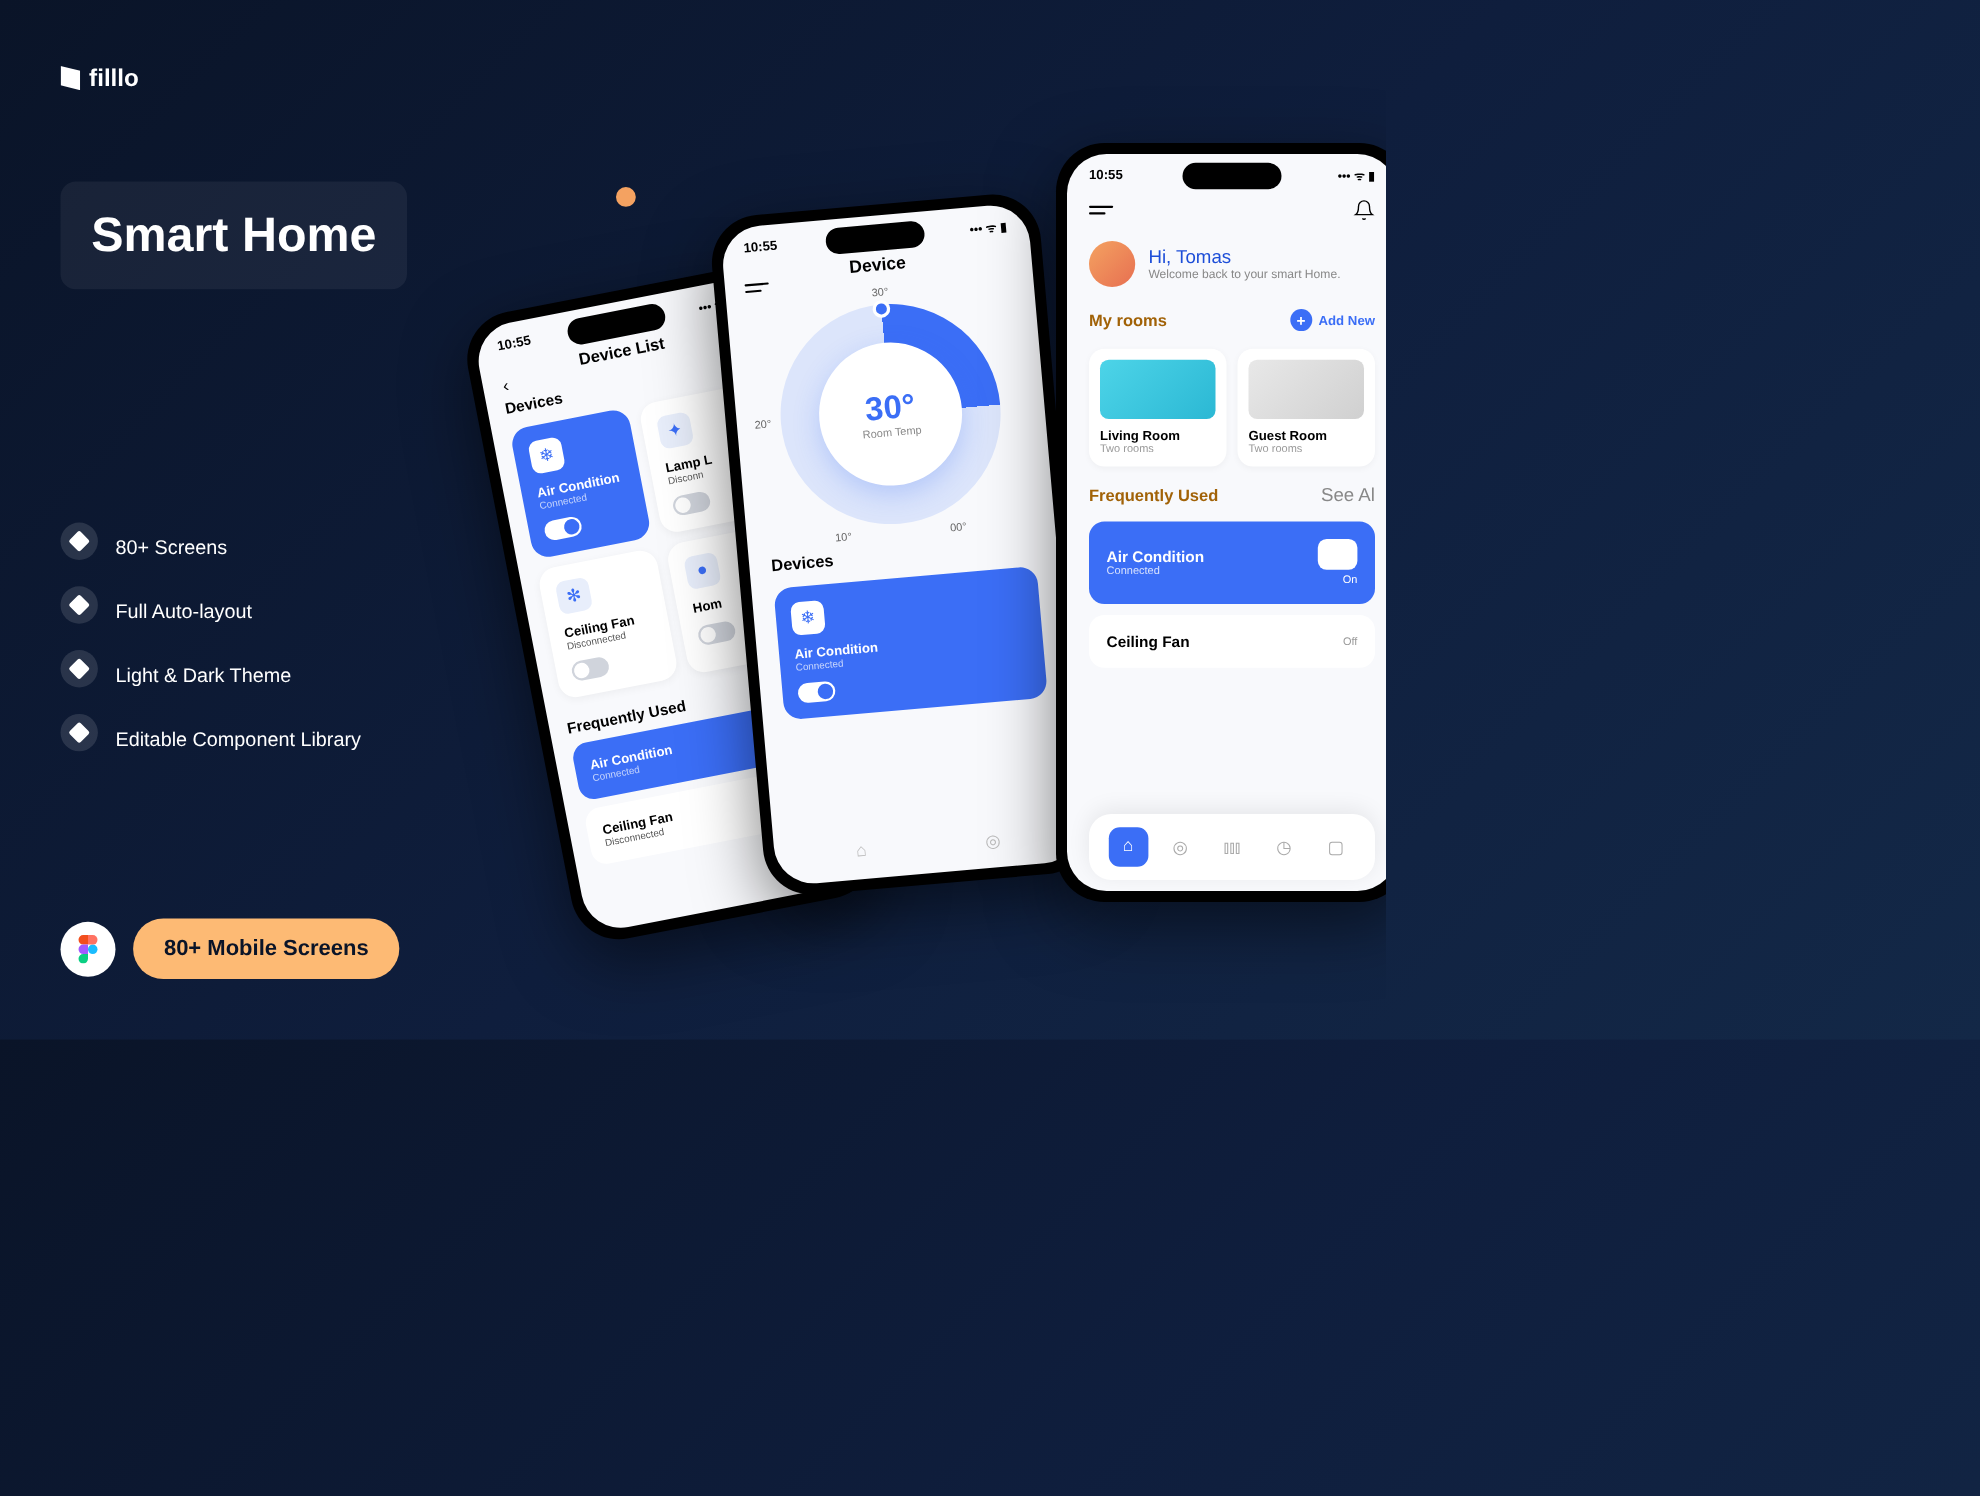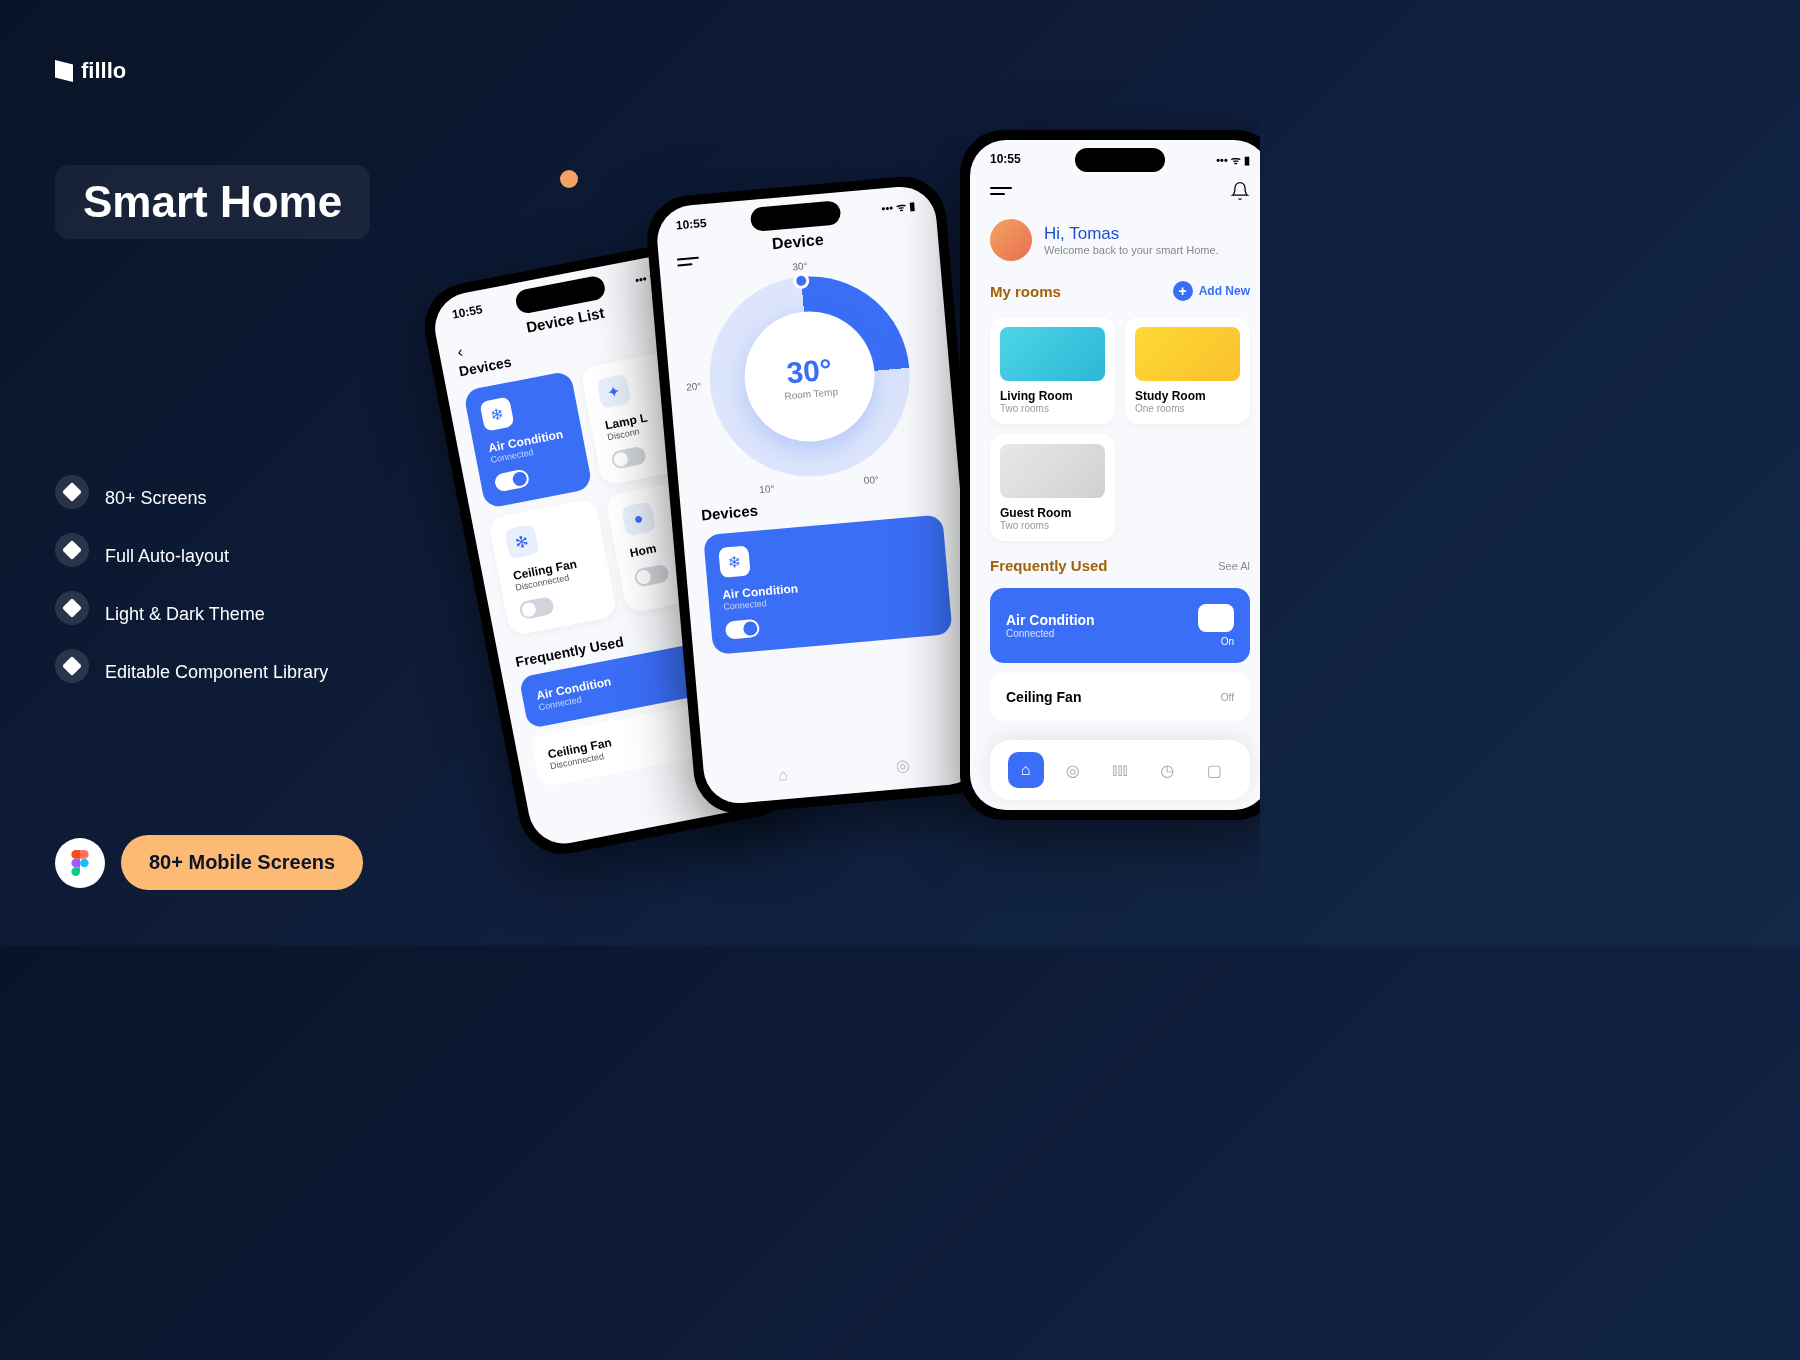--- a/index.html
+++ b/index.html
@@ -1,20 +1,20 @@
 <!DOCTYPE html>
 <html><head>
 <meta charset="utf-8">
 <style>
 * { margin:0; padding:0; box-sizing:border-box; font-family:-apple-system,BlinkMacSystemFont,'Segoe UI',sans-serif; }
 body { background:linear-gradient(135deg,#0a1428 0%,#0f1e3d 50%,#132847 100%); width:1260px; height:945px; overflow:hidden; position:relative; color:#fff; }
 .logo { position:absolute; top:58px; left:55px; display:flex; align-items:center; gap:8px; font-size:22px; font-weight:600; }
 .logo-mark { width:18px; height:22px; background:#fff; clip-path:polygon(0 0,100% 20%,100% 100%,0 80%); }
 .headline { position:absolute; top:165px; left:55px; }
-.headline .pill { background:rgba(255,255,255,0.06); display:inline-block; padding:12px 28px; border-radius:14px; font-size:44px; font-weight:700; margin-bottom:14px; }
+.headline .pill { background:rgba(255,255,255,0.06); display:inline-block; padding:24px 28px; border-radius:14px; font-size:44px; font-weight:700; margin-bottom:14px; }
 .dot { position:absolute; top:170px; left:560px; width:18px; height:18px; border-radius:50%; background:#f4a261; }
 .features { position:absolute; top:475px; left:55px; display:flex; flex-direction:column; gap:24px; }
 .feature { display:flex; align-items:flex-end; gap:16px; font-size:18px; font-weight:500; }
 .feature-icon { width:34px; height:34px; border-radius:50%; background:rgba(255,255,255,0.12); display:flex; align-items:center; justify-content:center; }
 .diamond { width:14px; height:14px; background:#fff; transform:rotate(45deg); border-radius:2px; }
 .cta-row { position:absolute; bottom:55px; left:55px; display:flex; align-items:center; gap:16px; }
 .figma-badge { width:50px; height:50px; border-radius:50%; background:#fff; display:flex; align-items:center; justify-content:center; }
 .figma-logo { width:18px; height:26px; }
 .cta-pill { background:#fdba74; color:#0a1428; padding:16px 28px; border-radius:30px; font-size:20px; font-weight:700; }
 
@@ -76,21 +76,21 @@
 .plus-circ { width:20px; height:20px; border-radius:50%; background:#3b6ef6; color:#fff; display:flex; align-items:center; justify-content:center; font-size:14px; }
 .rooms { display:grid; grid-template-columns:1fr 1fr; gap:10px; padding:10px 20px; }
 .room { background:#fff; border-radius:14px; padding:10px; box-shadow:0 2px 6px rgba(0,0,0,0.04); }
 .room-img { height:54px; border-radius:8px; margin-bottom:8px; }
 .r1{background:linear-gradient(135deg,#fde4e4,#ffd4d4);}
 .r2{background:linear-gradient(135deg,#4dd4e8,#2bb8d4);}
 .r3{background:linear-gradient(135deg,#fdd835,#fbc02d);}
 .r4{background:linear-gradient(135deg,#e8e8e8,#d0d0d0);}
 .room-name { font-size:12px; font-weight:700; color:#000; }
 .room-sub { font-size:10px; color:#999; }
-.seeall { font-size:11px; color:#888; }
+.seeall { font-size:17px; color:#888; }
 .freqlist { padding:8px 20px; }
 .freq-item { padding:16px; border-radius:14px; margin-bottom:10px; display:flex; justify-content:space-between; align-items:center; }
 .navbar { position:absolute; bottom:10px; left:20px; right:20px; background:#fff; border-radius:20px; padding:12px; display:flex; justify-content:space-around; box-shadow:0 -4px 20px rgba(0,0,0,0.08); }
 .nav-item { width:36px; height:36px; display:flex; align-items:center; justify-content:center; border-radius:10px; color:#aaa; }
 .nav-item.active { background:#3b6ef6; color:#fff; }
 </style>
 </head>
 <body>
 
 <div class="logo">
@@ -266,25 +266,20 @@
           <span>Add New</span>
         </div>
     </div>
     <div class="rooms">
       <div class="room">
           <div class="room-img r2"></div>
           <div class="room-name">Living Room</div>
           <div class="room-sub">Two rooms</div>
         </div>
       <div class="room">
-          <div class="room-img r3"></div>
-          <div class="room-name">Study Room</div>
-          <div class="room-sub">One rooms</div>
-        </div>
-      <div class="room">
           <div class="room-img r4"></div>
           <div class="room-name">Guest Room</div>
           <div class="room-sub">Two rooms</div>
         </div>
     </div>
     <div class="sect-row">
       <div class="sect-title">Frequently Used</div>
       <div class="seeall">See Al</div>
     </div>
     <div class="freqlist">

